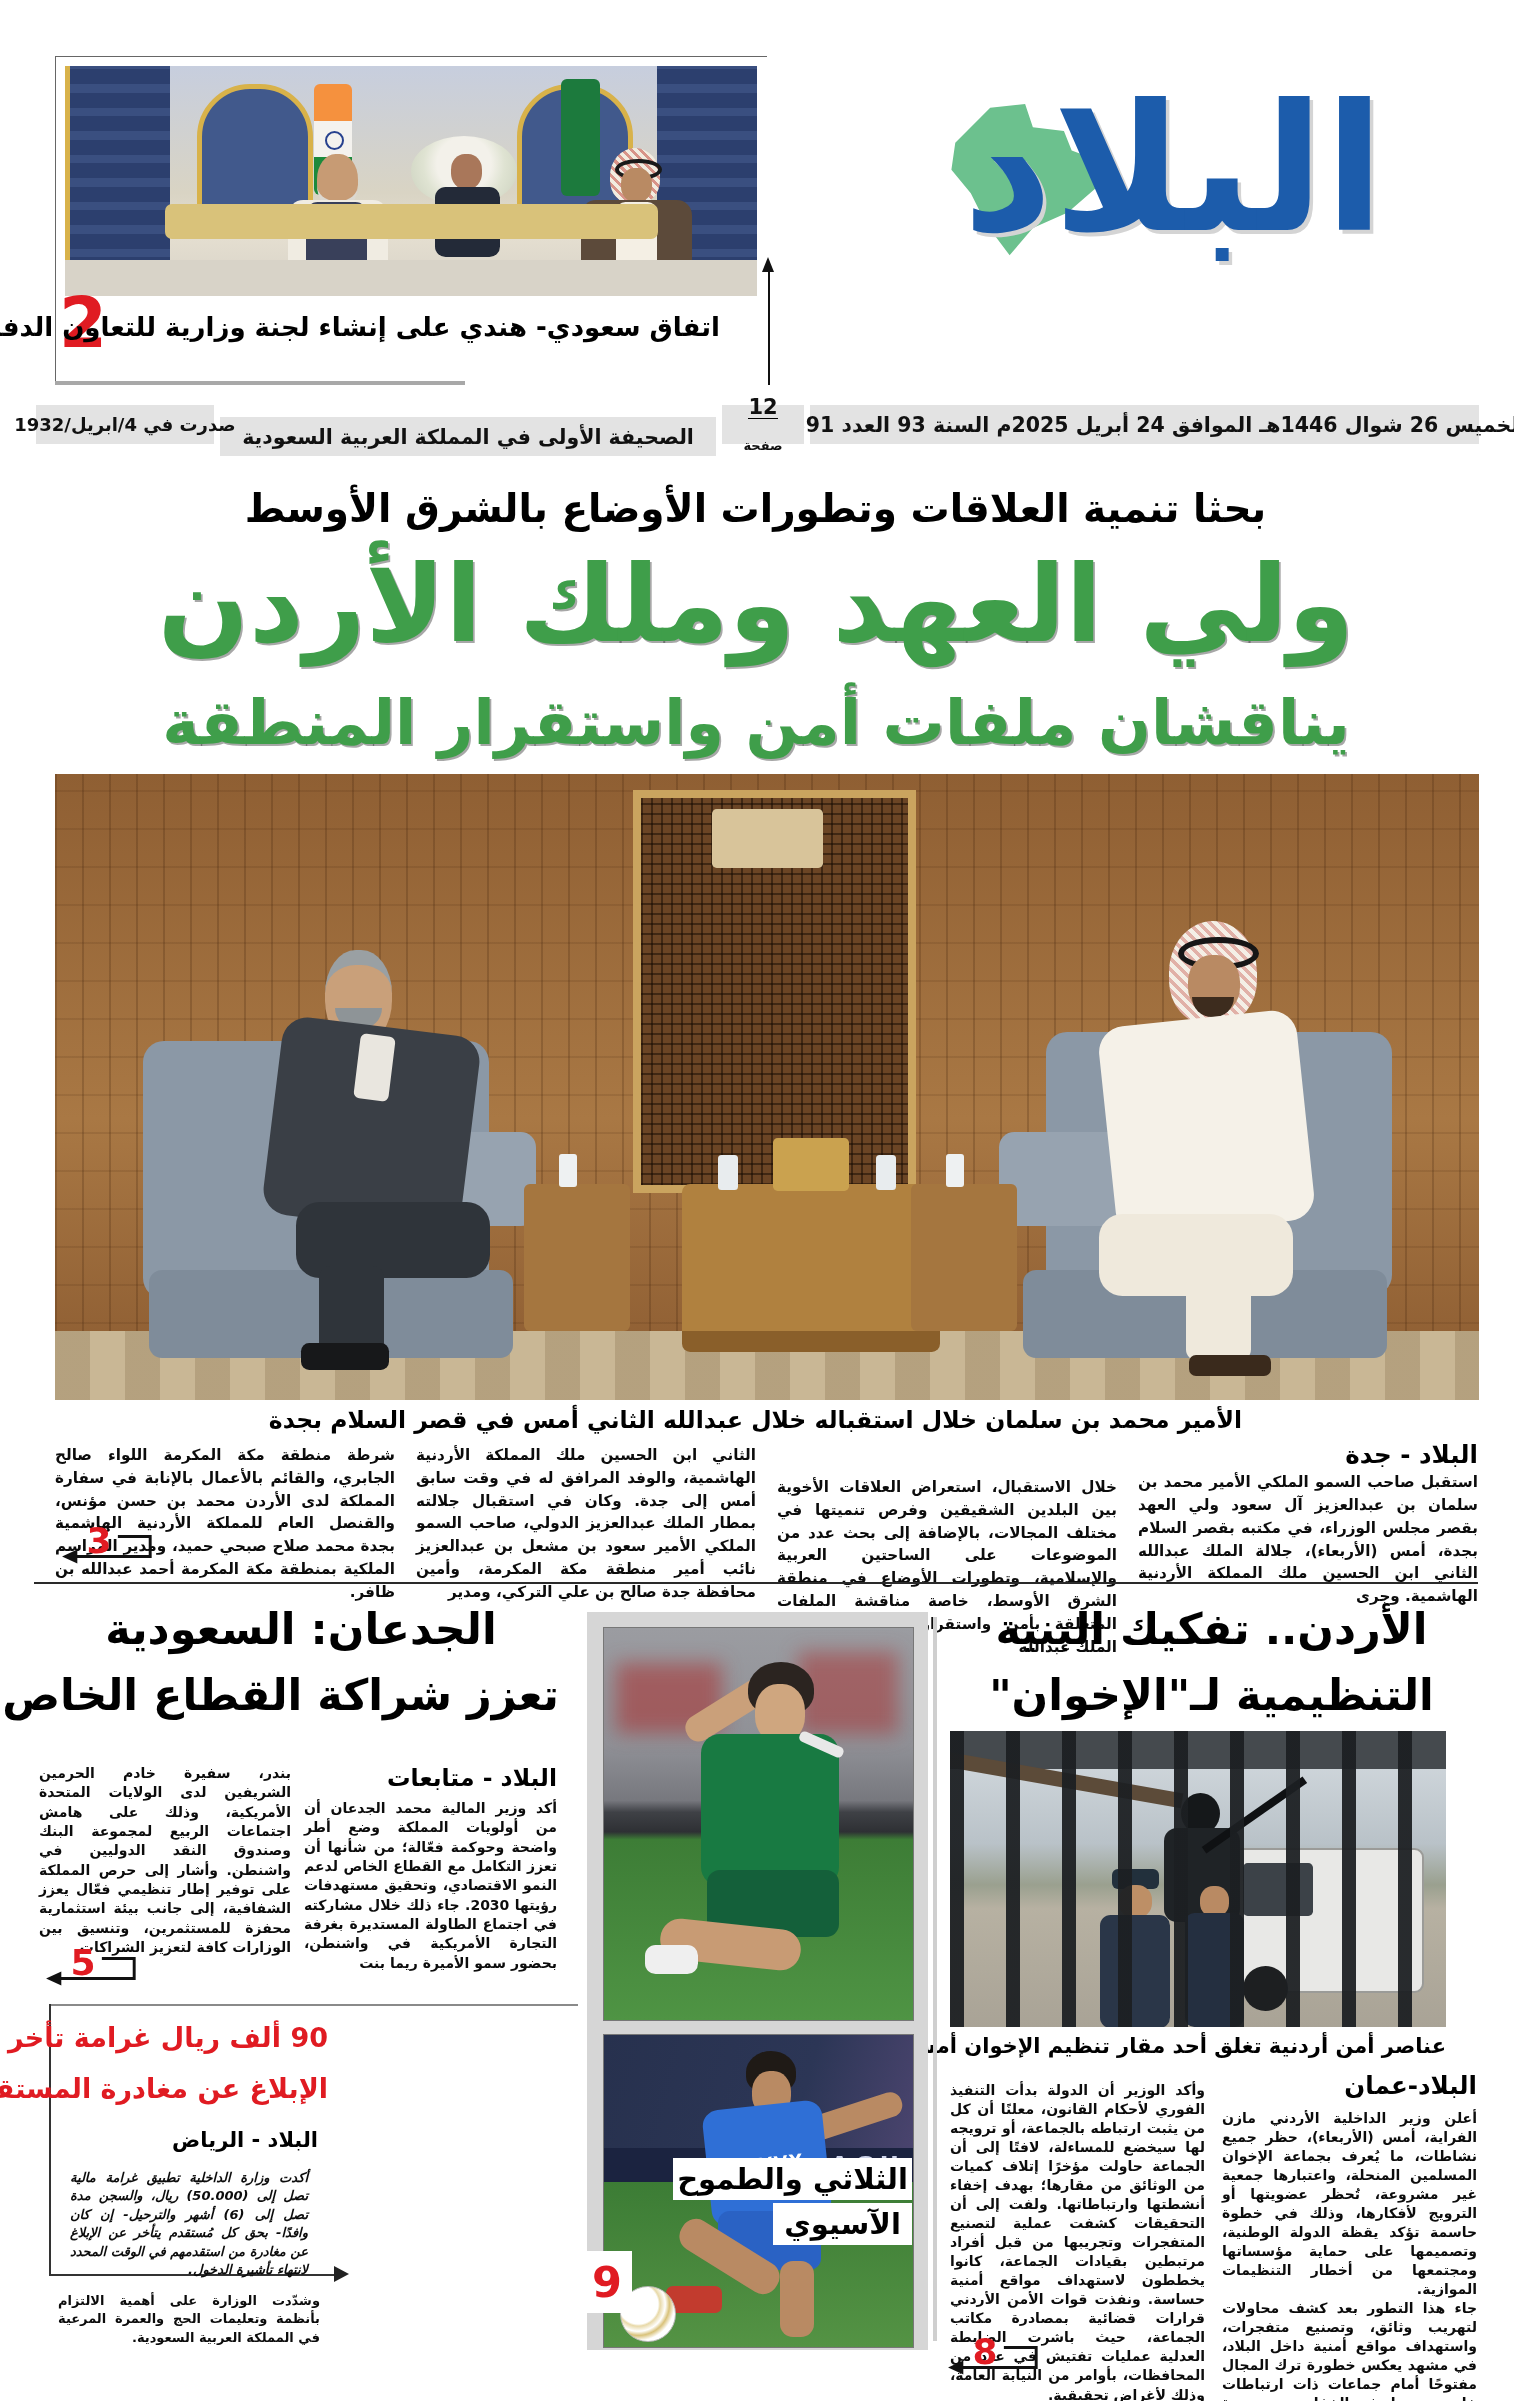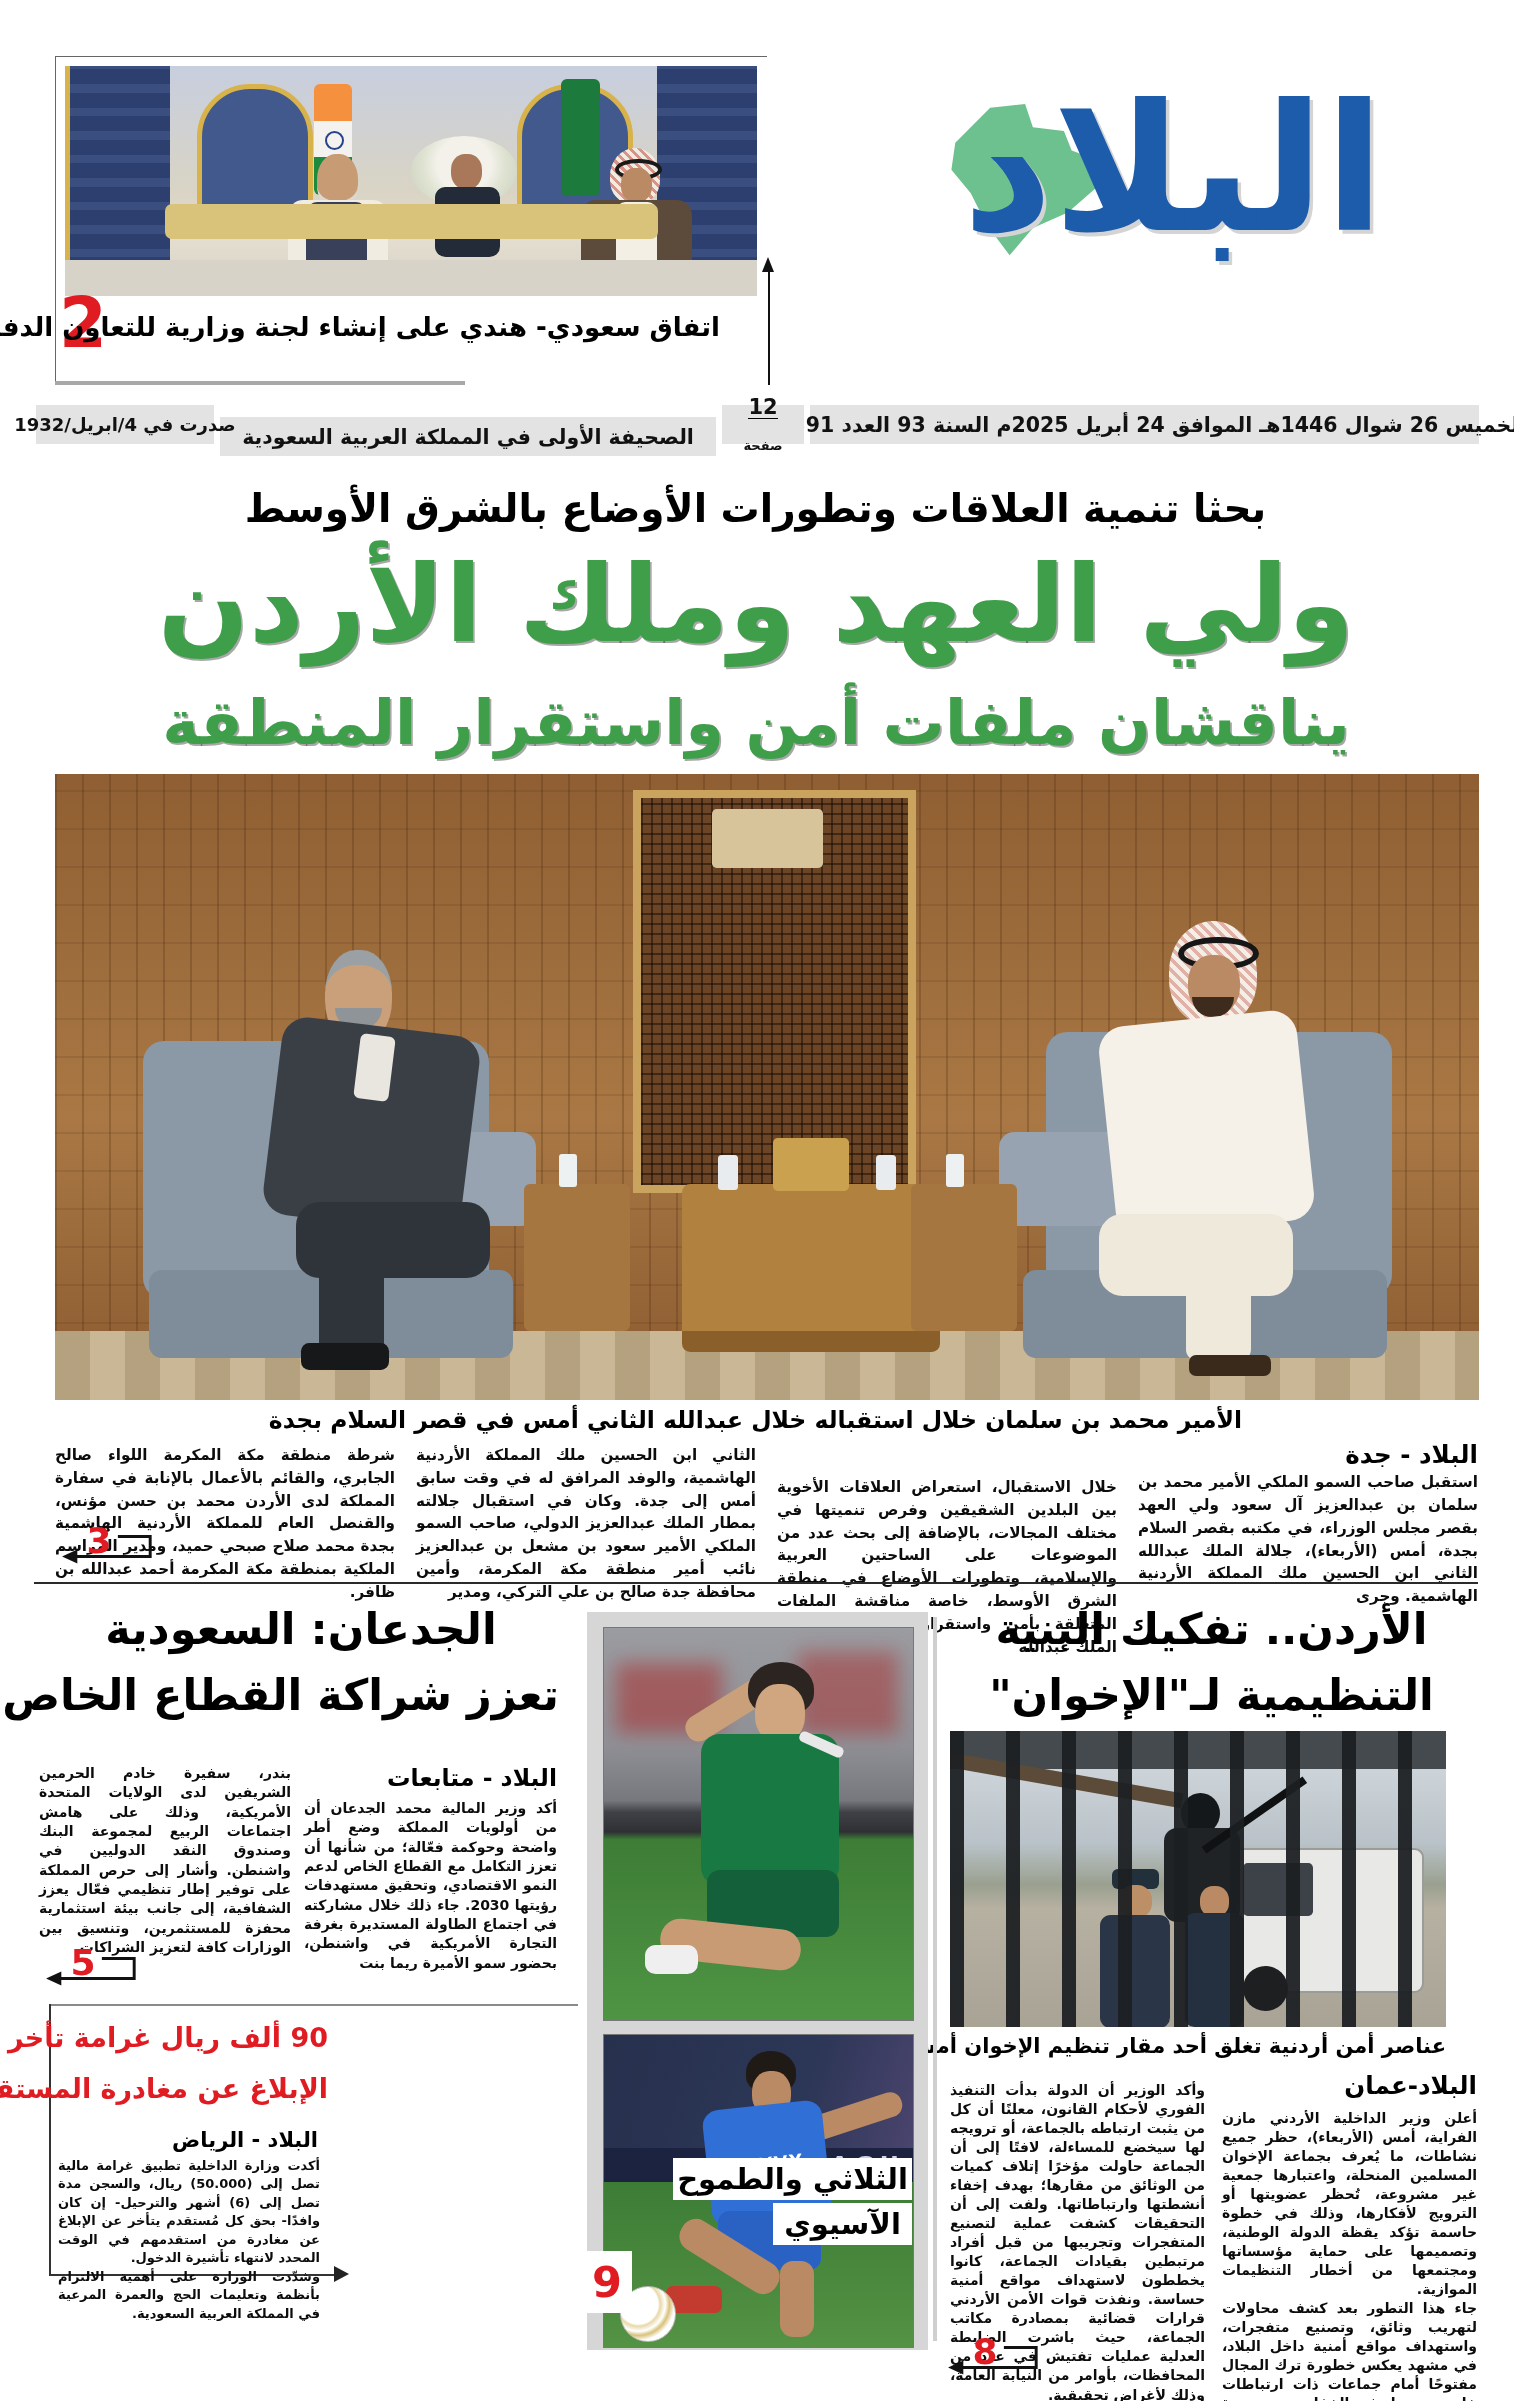--- a/index.html
+++ b/index.html
@@ -239,18 +239,18 @@
   </div>
 
   <div class="abs" style="left:50px;top:2004px;width:529px;height:1.8px;background:#8a8a8a;"></div>
   <div class="abs" style="left:50px;top:2004px;width:1.8px;height:272px;background:#333;"></div>
   <div class="abs" style="left:50px;top:2274px;width:286px;height:1.8px;background:#333;"></div>
   <div class="abs" style="left:335px;top:2266px;width:0;height:0;border-left:15.2px solid #222;border-top:8.2px solid transparent;border-bottom:8.2px solid transparent;"></div>
   <div class="abs red b ctr nw" style="left:59px;top:2022px;width:270px;font-size:27px;">90 ألف ريال غرامة تأخر</div>
   <div class="abs red b ctr nw" style="left:59px;top:2073px;width:270px;font-size:27px;">الإبلاغ عن مغادرة المستقدمين</div>
   <div class="abs dateline nw" style="left:70px;top:2128px;width:249px;font-size:21px;text-align:right;">البلاد - الرياض</div>
   <div class="abs" style="left:59px;top:2157px;width:262px;">
-    <p class="body-txt jst" style="margin:0;font-size:13px;line-height:1.42;">أكدت وزارة الداخلية تطبيق غرامة مالية تصل إلى (50.000) ريال، والسجن مدة تصل إلى (6) أشهر والترحيل- إن كان وافدًا- بحق كل مُستقدم يتأخر عن الإبلاغ عن مغادرة من استقدمهم في الوقت المحدد لانتهاء تأشيرة الدخول.</p>
+    <p class="body-txt jst" style="margin:12px;font-size:13px;line-height:1.42;font-style:italic;">أكدت وزارة الداخلية تطبيق غرامة مالية تصل إلى (50.000) ريال، والسجن مدة تصل إلى (6) أشهر والترحيل- إن كان وافدًا- بحق كل مُستقدم يتأخر عن الإبلاغ عن مغادرة من استقدمهم في الوقت المحدد لانتهاء تأشيرة الدخول.</p>
     <p class="body-txt jst" style="margin:0;font-size:13px;line-height:1.42;">وشدّدت الوزارة على أهمية الالتزام بأنظمة وتعليمات الحج والعمرة المرعية في المملكة العربية السعودية.</p>
   </div>
 
 </div>
 
 
 </body></html>

